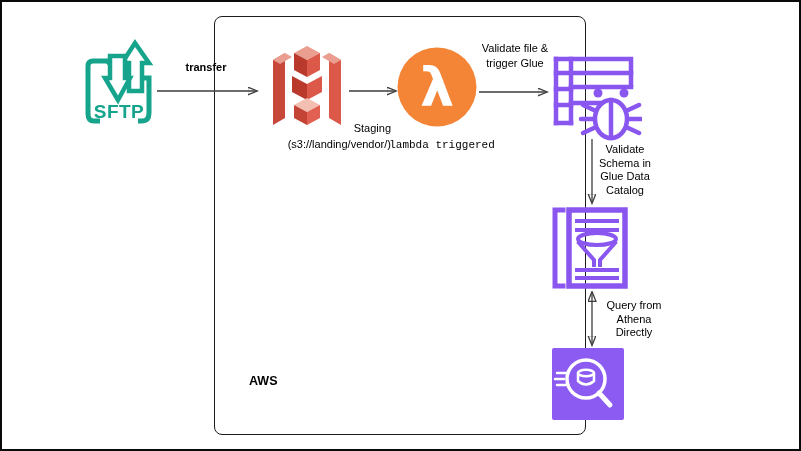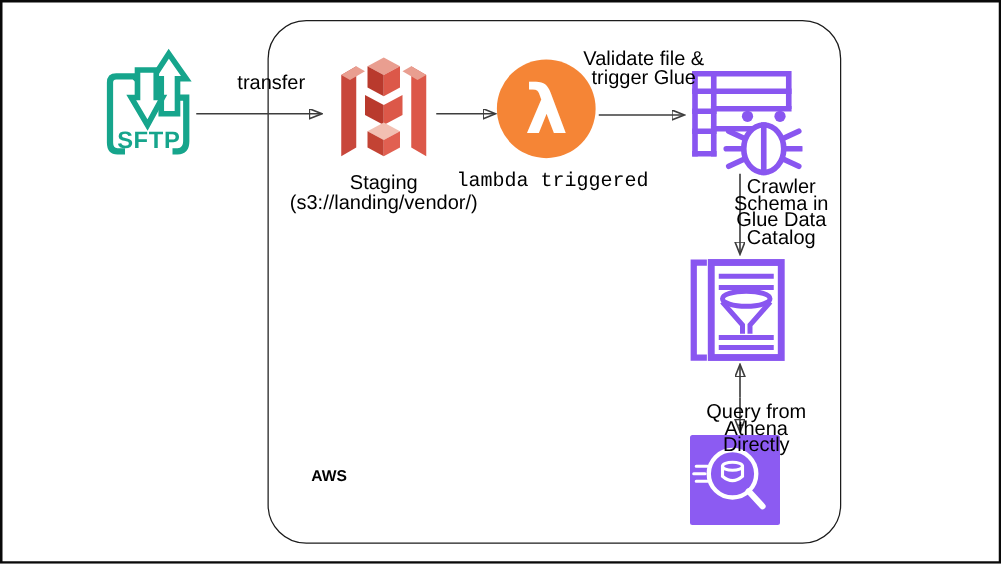--- a/index.html
+++ b/index.html
@@ -2,33 +2,33 @@
 <html><head>
 <meta charset="utf-8">
 <style>
   html,body{margin:0;padding:0;background:#fff;}
   .canvas{
     position:relative; width:801px; height:451px; box-sizing:border-box;
     border:2px solid #0a0a0a; background:#fff; overflow:hidden;
     font-family:"Liberation Sans", sans-serif; color:#000;
   }
   .aws-box{
-    position:absolute; left:212px; top:14px; width:459px; height:419px;
-    box-sizing:border-box; border:1.6px solid #1c1c1c; border-radius:31px;
+    position:absolute; left:212px; top:14px; width:372px; height:419px;
+    box-sizing:border-box; border:1.6px solid #1c1c1c; border-radius:8px;
     background:transparent; z-index:1;
   }
   .aws-label{
     position:absolute; left:34px; bottom:46px;
     font-size:12.5px; font-weight:bold; color:#000;
   }
   svg.layer{position:absolute; left:0; top:0; z-index:2; pointer-events:none;}
   svg.icon{position:absolute; z-index:3;}
   .edges path{stroke:#3d3d3d; stroke-width:1.3px; fill:none;}
   .lbl{
-    position:absolute; z-index:4; font-size:16px; line-height:14.5px;
+    position:absolute; z-index:4; font-size:11px; line-height:14.5px;
     text-align:center; white-space:nowrap; color:#000;
   }
   
   .teal-stroke{stroke:#16A58C; fill:none; stroke-width:5;}
   .teal-arrow{stroke:#16A58C; fill:#fff; stroke-width:4.5; stroke-linejoin:miter;}
   .sftp-text{font-size:19px; font-weight:bold; fill:#16A58C; text-anchor:middle;
              font-family:"Liberation Sans", sans-serif; letter-spacing:0.5px;}
   
   .s3-dark{fill:#B93A2D;} .s3-main{fill:#DC5849;} .s3-light{fill:#E99E90;}
   .s3-lighter{fill:#F2BFB2;} .s3-mid{fill:#C8473B;} .s3-bot-l{fill:#C34334;} .s3-bot-r{fill:#E16051;}
@@ -132,42 +132,42 @@
     <rect x="0" y="0" width="72" height="72" rx="2" fill="#8C5BF2"></rect>
     <g>
       <path class="w25" d="M5,25 H14 M3,31 H12 M5,37 H14"></path>
       <circle class="w35" cx="34" cy="31" r="19"></circle>
       <path class="w5r" d="M47,45 L58,57"></path>
       <ellipse class="w25" cx="34" cy="25" rx="8" ry="3.2"></ellipse>
       <path class="w25" d="M26,25 V33 Q34,40 42,33 V25"></path>
     </g>
   </svg>
 
-  <div class="lbl" style="left:173px; top:58px; width:84px;">transfer</div>
+  <div class="lbl" style="left:162px; top:58px; width:84px;font-weight:bold;">transfer</div>
 
-  <div class="lbl" style="left:221px; top:137px; width:168px; line-height:16px;">
+  <div class="lbl" style="left:221px; top:118px; width:168px; line-height:16px;text-align:right;">
     <div>Staging</div>
     <div>(s3://landing/vendor/)</div>
   </div>
 
   <div class="lbl" style="left:358px; top:135px; width:164px; line-height:16px;font-family:Liberation Mono, monospace;">
     <div>lambda triggered</div>
   </div>
 
   <div class="lbl" style="left:461px; top:39px; width:104px;">
     <div>Validate file &amp;</div>
     <div>trigger Glue</div>
   </div>
 
   <div class="lbl" style="left:577px; top:141px; width:92px; line-height:13.5px;">
-    <div>Crawler</div>
+    <div>Validate</div>
     <div>Schema in</div>
     <div>Glue Data</div>
     <div>Catalog</div>
   </div>
 
-  <div class="lbl" style="left:557px; top:297px; width:92px; line-height:13.5px;margin-top:24px;">
+  <div class="lbl" style="left:586px; top:297px; width:92px; line-height:13.5px;">
     <div>Query from</div>
     <div>Athena</div>
     <div>Directly</div>
   </div>
 
 </div>
 
 </body></html>

